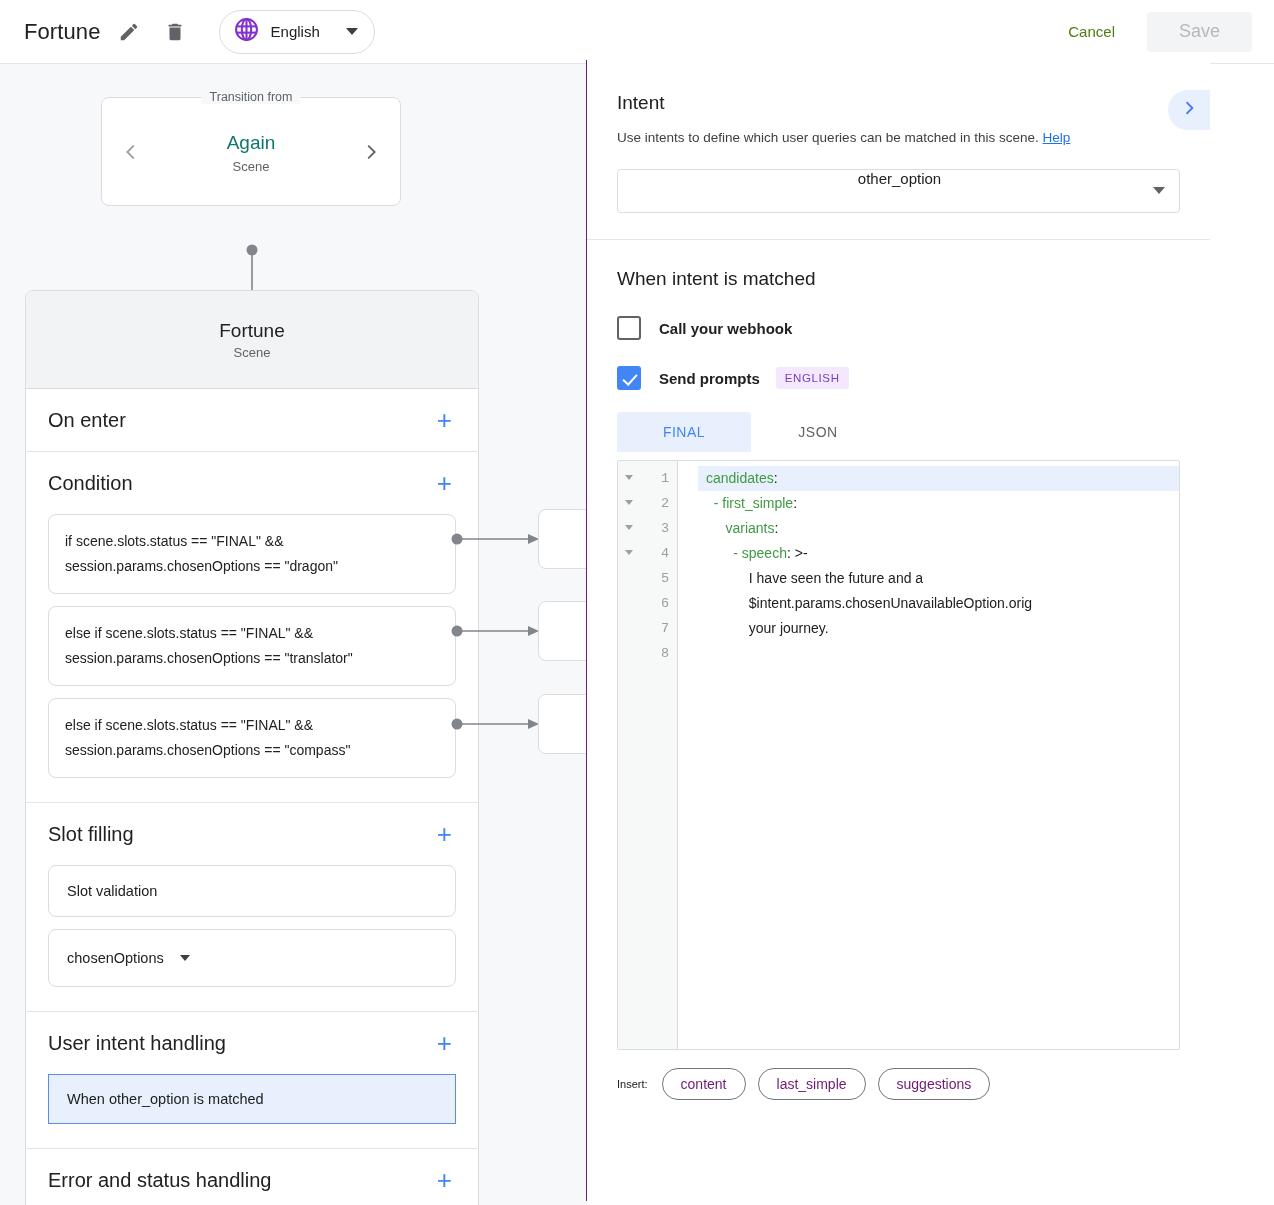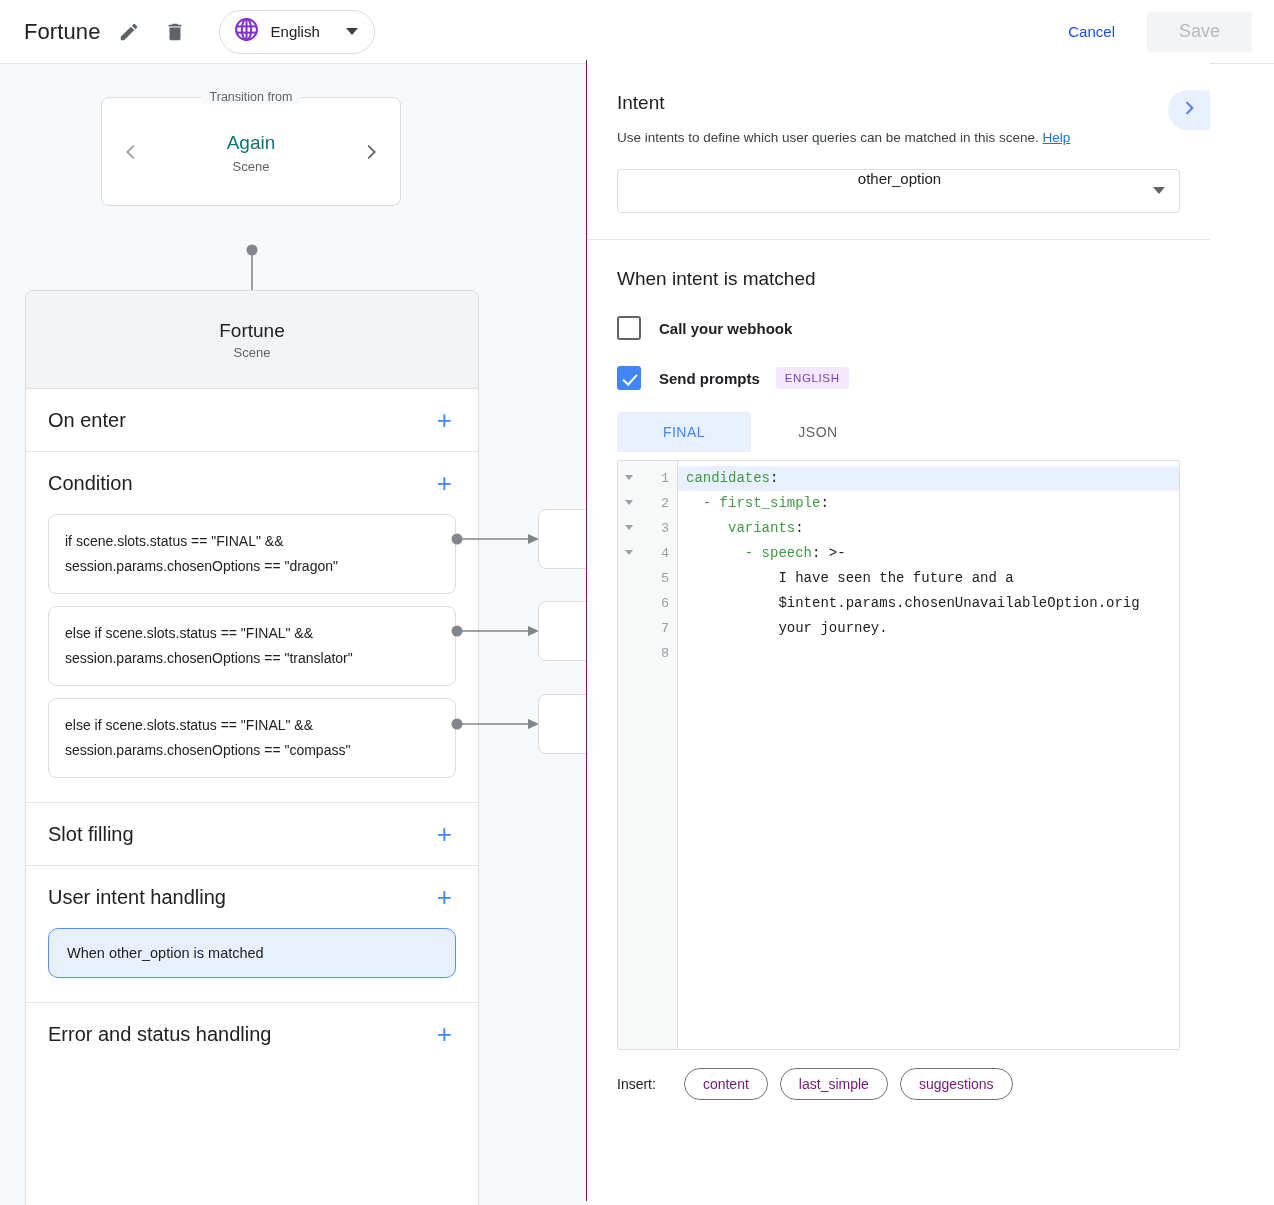--- a/index.html
+++ b/index.html
@@ -30,21 +30,21 @@
   .lang-chip {
     margin-left:26px; height:44px; padding:0 16px 0 14px;
     border:1px solid #dadce0; border-radius:24px; background:#fff;
     display:flex; align-items:center; gap:12px; cursor:pointer;
   }
   .lang-chip .label { font-size:15px; color:#202124; }
   .caret { width:0;height:0;border-left:6px solid transparent;border-right:6px solid transparent;border-top:7px solid #3c4043; margin-left:14px;}
   .topbar-right { margin-left:auto; display:flex; align-items:center; gap:8px; padding-right:22px; }
   .btn-flat {
     height:40px; padding:0 24px; border:none; background:transparent;
-    font-family:inherit; font-size:15px; color:#1d4ed8; border-radius:4px; cursor:pointer;
+    font-family:inherit; font-size:15px; color:#4d7c0f; border-radius:4px; cursor:pointer;
   }
   .btn-save {
     height:40px; padding:0 32px; border:none; background:#f3f4f5;
     font-family:inherit; font-size:18px; color:#b5b9bd; border-radius:4px; cursor:default;
   }
 
   
   .canvas {
     position:absolute; left:0; top:64px; width:586px; height:1141px;
     background:#f7f8f9; overflow:hidden;
@@ -102,21 +102,21 @@
 
   .slot-card {
     border:1px solid #dadce0; border-radius:8px; background:#fff;
     height:52px; display:flex; align-items:center; padding:0 18px;
     margin-bottom:12px; font-size:14.5px; color:#202124; cursor:pointer;
   }
   .slot-card.tall { height:58px; }
   .slot-caret { width:0;height:0;border-left:5px solid transparent;border-right:5px solid transparent;border-top:6px solid #3c4043; margin-left:16px;}
 
   .intent-card {
-    border:1px solid #5b8def; border-radius:10px; background:#e8f0fe;
+    border:1px solid #5b8def; border-radius:0; background:#e8f0fe;
     height:50px; display:flex; align-items:center; padding:0 18px;
     margin-bottom:12px; font-size:14.5px; color:#202124; cursor:pointer;
   }
 
   
   .target-card {
     position:absolute; width:96px; height:60px; background:#fff;
     border:1px solid #dadce0; border-radius:8px;
   }
   .arrow-svg { position:absolute; left:440px; }
@@ -176,29 +176,29 @@
   .ed-gutter {
     width:60px; background:#f7f8f8; border-right:1px solid #dadce0;
     padding-top:5px; flex:0 0 60px;
   }
   .g-row { height:25px; display:flex; align-items:center; justify-content:flex-end; padding-right:8px; gap:0; position:relative;}
   .g-fold { position:absolute; left:7px; top:9px; width:0;height:0;
     border-left:4.5px solid transparent;border-right:4.5px solid transparent;border-top:5.5px solid #9aa0a6; }
   .g-num { font-family:"Liberation Mono", monospace; font-size:13.5px; color:#9aa0a6; }
   .ed-code {
     flex:1; padding-top:5px; overflow:hidden; position:relative;
-    font-family:Liberation Mono, monospace; font-size:14px;
+    font-family:Liberation Sans, sans-serif; font-size:14px;margin-left:20px;
   }
   .c-row { height:25px; line-height:25px; white-space:pre; padding-left:8px; color:#202124; }
   .c-row.hl { background:#e9f0fd; }
   .k { color:#3f9a43; }
   .p { color:#202124; }
 
   .insert-row { display:flex; align-items:center; gap:12px; margin-top:18px; }
-  .insert-label { font-size:14px; color:#202124; margin-right:16px; }
+  .insert-label { font-size:11px; color:#202124; margin-right:2px; }
   .chip {
     height:32px; padding:0 18px; border:1px solid #70757a; border-radius:16px;
     display:flex; align-items:center; font-size:14px; color:#701a75; background:#fff; cursor:pointer;
   }
 </style>
 </head>
 <body>
 
 <div class="topbar">
   <div class="app-title">Fortune</div>
@@ -299,20 +299,29 @@
           <div class="line">session.params.chosenOptions == "compass"</div>
         </div>
       </div>
     </div>
 
     <div class="section">
       <div class="sec-head">
         <span class="sec-title">Slot filling</span>
         <span class="plus">+</span>
       </div>
+      <div class="sec-body">
+        <div class="slot-card">
+          <span>Slot validation</span>
+        </div>
+        <div class="slot-card tall">
+          <span>chosenOptions</span>
+          <span class="slot-caret"></span>
+        </div>
+      </div>
     </div>
 
     <div class="section">
       <div class="sec-head">
         <span class="sec-title">User intent handling</span>
         <span class="plus">+</span>
       </div>
       <div class="sec-body">
         <div class="intent-card">
           <span>When other_option is matched</span>

